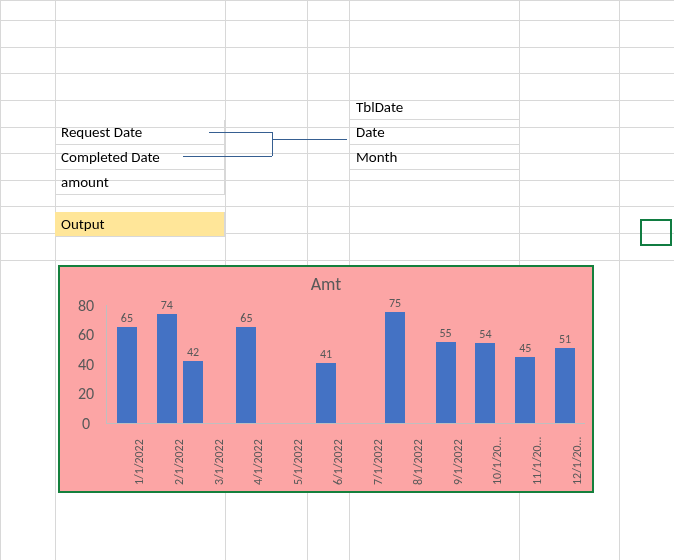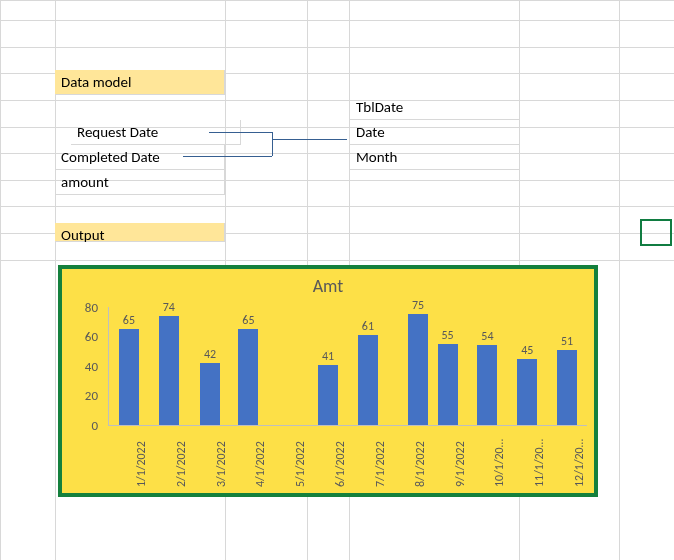--- a/index.html
+++ b/index.html
@@ -64,45 +64,45 @@
     background: rgba(0,0,0,0);
   }
 
   
   .chart-box {
     position: absolute;
     left: 58px;
     top: 265px;
     width: 532px;
     height: 224px;
-    background: #fde047;
-    border: 4px solid #15803d;
+    background: #fca5a5;
+    border: 2px solid #15803d;
   }
   .chart-title {
     text-align: center;
     font-size: 18px;
     color: #595959;
     padding-top: 6px;
     height: 24px;
   }
   .plot {
     position: absolute;
     left: 46px;
     top: 38px;
     width: 478px;
     height: 118px; 
     border-bottom: 1px solid #bfbfbf;
     border-left: 1px solid #bfbfbf;
   }
   .ytick {
     position: absolute;
-    left: 4px;
+    left: 10px;
     width: 32px;
-    text-align: right;
-    font-size: 13px;
+    text-align: center;
+    font-size: 16px;
     color: #595959;
     transform: translateY(-50%);
   }
   .bar-slot {
     position: absolute;
     bottom: 0;
     width: 20px;
   }
   .bar {
     position: absolute;
@@ -235,36 +235,35 @@
         <td></td>
         <td></td>
         <td></td>
         <td></td>
       </tr>
 </tbody>
   </table>
 
 <div class="content">
 
-  <div class="cell hl" style="left:55px;top:70px;width:170px;height:25px">Data model</div>
-
-  <div class="cell" style="left:71px;top:120px;width:170px;height:25px">Request Date</div>
+
+  <div class="cell" style="left:55px;top:120px;width:170px;height:25px">Request Date</div>
   <div class="cell" style="left:55px;top:170px;width:170px;height:25px">amount</div>
   <div class="cell" style="left:55px;top:145px;width:170px;height:25px">Completed Date</div>
 
   <div class="cell" style="left:350px;top:95px;width:170px;height:25px">TblDate</div>
   <div class="cell" style="left:350px;top:145px;width:170px;height:25px">Month</div>
   <div class="cell" style="left:350px;top:120px;width:170px;height:25px">Date</div>
 
   <div class="line" style="left:209px;top:132px;width:63px;"></div>
   <div class="line" style="left:183px;top:156px;width:89px;"></div>
   <div class="lineV" style="left:272px;top:132px;height:24px;"></div>
   <div class="line" style="left:272px;top:139px;width:75px;"></div>
 
-  <div class="cell hl" style="left:55px;top:223px;width:170px;height:19px">Output</div>
+  <div class="cell hl" style="left:55px;top:212px;width:170px;height:25px">Output</div>
 
   <div class="cursor" style="left:640px;top:219px;width:32px;height:27px"></div>
 
   <div class="chart-box">
     <div class="chart-title">Amt</div>
 
     <div class="ytick" style="top:156px">0</div>
     <div class="ytick" style="top:126px">20</div>
     <div class="ytick" style="top:97px">40</div>
     <div class="ytick" style="top:67px">60</div>
@@ -272,37 +271,33 @@
 
     <div class="plot" id="plot">
         <div class="bar-slot" style="left: 9.91667px; width: 20px; height: 118px;">
           <div class="bar" style="height: 95.875px;"></div>
           <div class="dlabel" style="bottom: 97.875px;">65</div>
         </div>
         <div class="bar-slot" style="left: 49.75px; width: 20px; height: 118px;">
           <div class="bar" style="height: 109.15px;"></div>
           <div class="dlabel" style="bottom: 111.15px;">74</div>
         </div>
-        <div class="bar-slot" style="left: 91px; width: 20px; height: 118px;">
+        <div class="bar-slot" style="left: 76px; width: 20px; height: 118px;">
           <div class="bar" style="height: 61.95px;"></div>
           <div class="dlabel" style="bottom: 63.95px;">42</div>
         </div>
         <div class="bar-slot" style="left: 129.417px; width: 20px; height: 118px;">
           <div class="bar" style="height: 95.875px;"></div>
           <div class="dlabel" style="bottom: 97.875px;">65</div>
         </div>
         <div class="bar-slot" style="left: 209.083px; width: 20px; height: 118px;">
           <div class="bar" style="height: 60.475px;"></div>
           <div class="dlabel" style="bottom: 62.475px;">41</div>
         </div>
-        <div class="bar-slot" style="left: 248.917px; width: 20px; height: 118px;">
-          <div class="bar" style="height: 89.975px;"></div>
-          <div class="dlabel" style="bottom: 91.975px;">61</div>
-        </div>
-        <div class="bar-slot" style="left: 299px; width: 20px; height: 118px;">
+        <div class="bar-slot" style="left: 278px; width: 20px; height: 118px;">
           <div class="bar" style="height: 110.625px;"></div>
           <div class="dlabel" style="bottom: 112.625px;">75</div>
         </div>
         <div class="bar-slot" style="left: 328.583px; width: 20px; height: 118px;">
           <div class="bar" style="height: 81.125px;"></div>
           <div class="dlabel" style="bottom: 83.125px;">55</div>
         </div>
         <div class="bar-slot" style="left: 368.417px; width: 20px; height: 118px;">
           <div class="bar" style="height: 79.65px;"></div>
           <div class="dlabel" style="bottom: 81.65px;">54</div>

